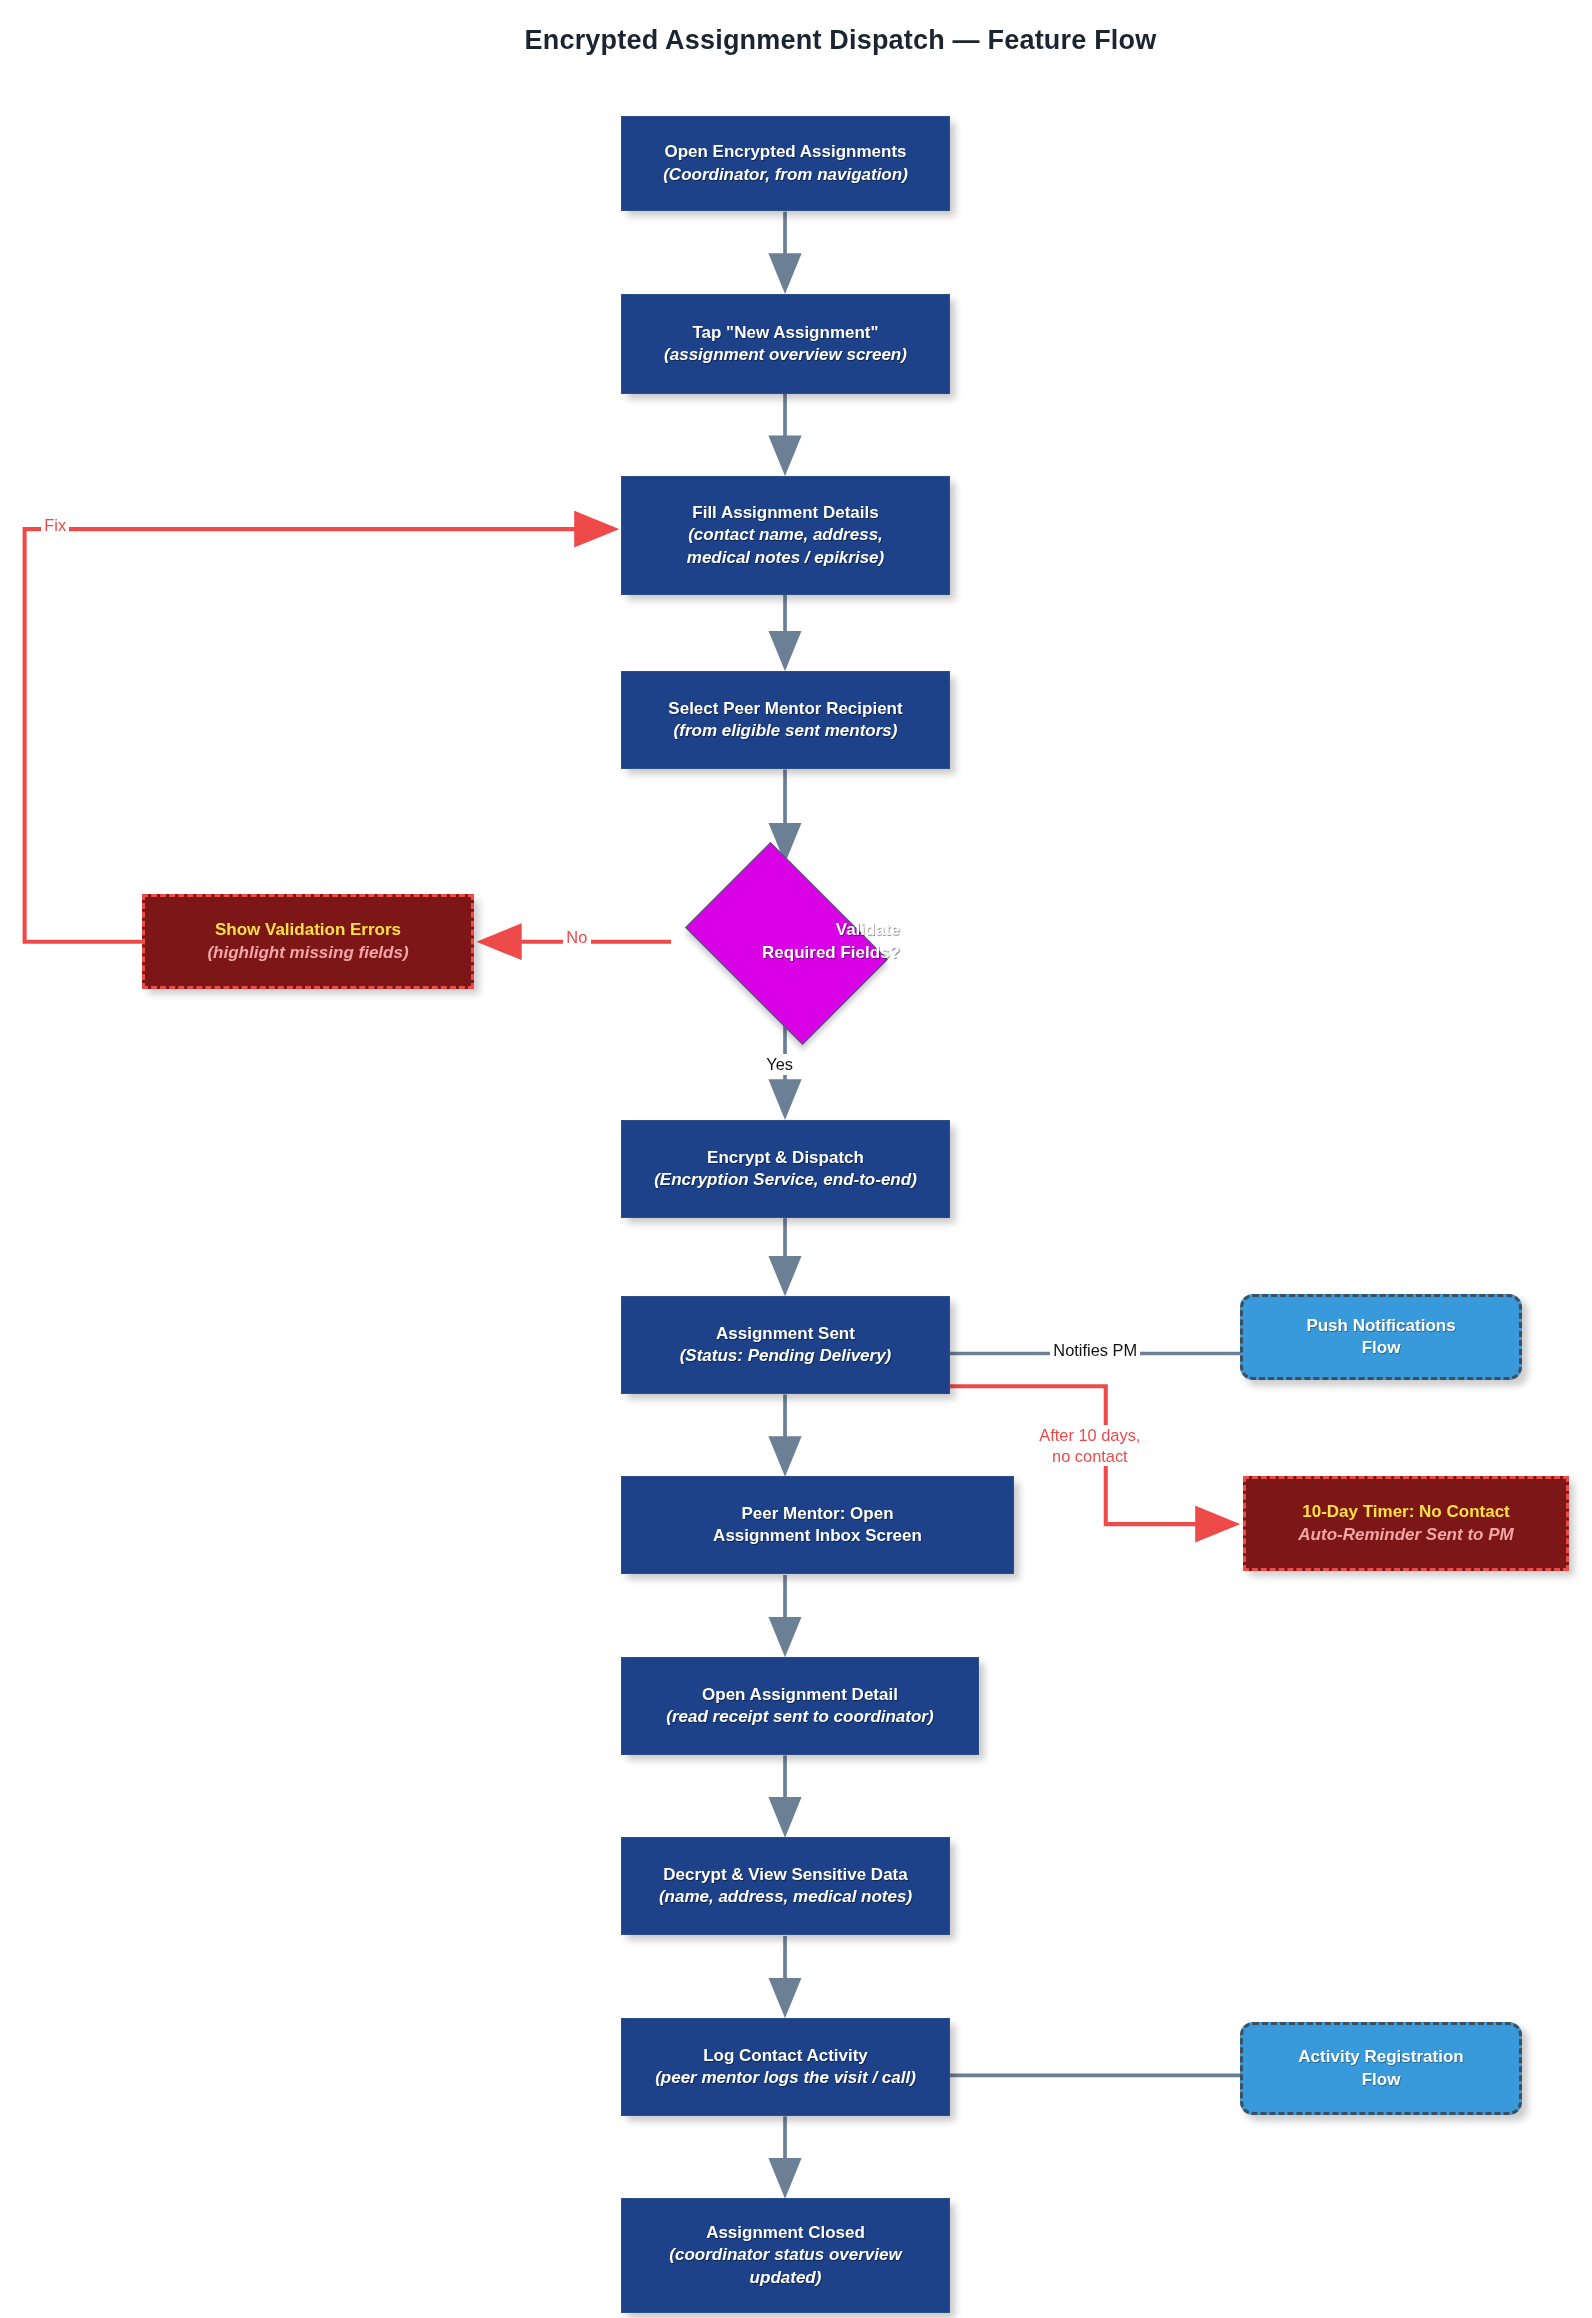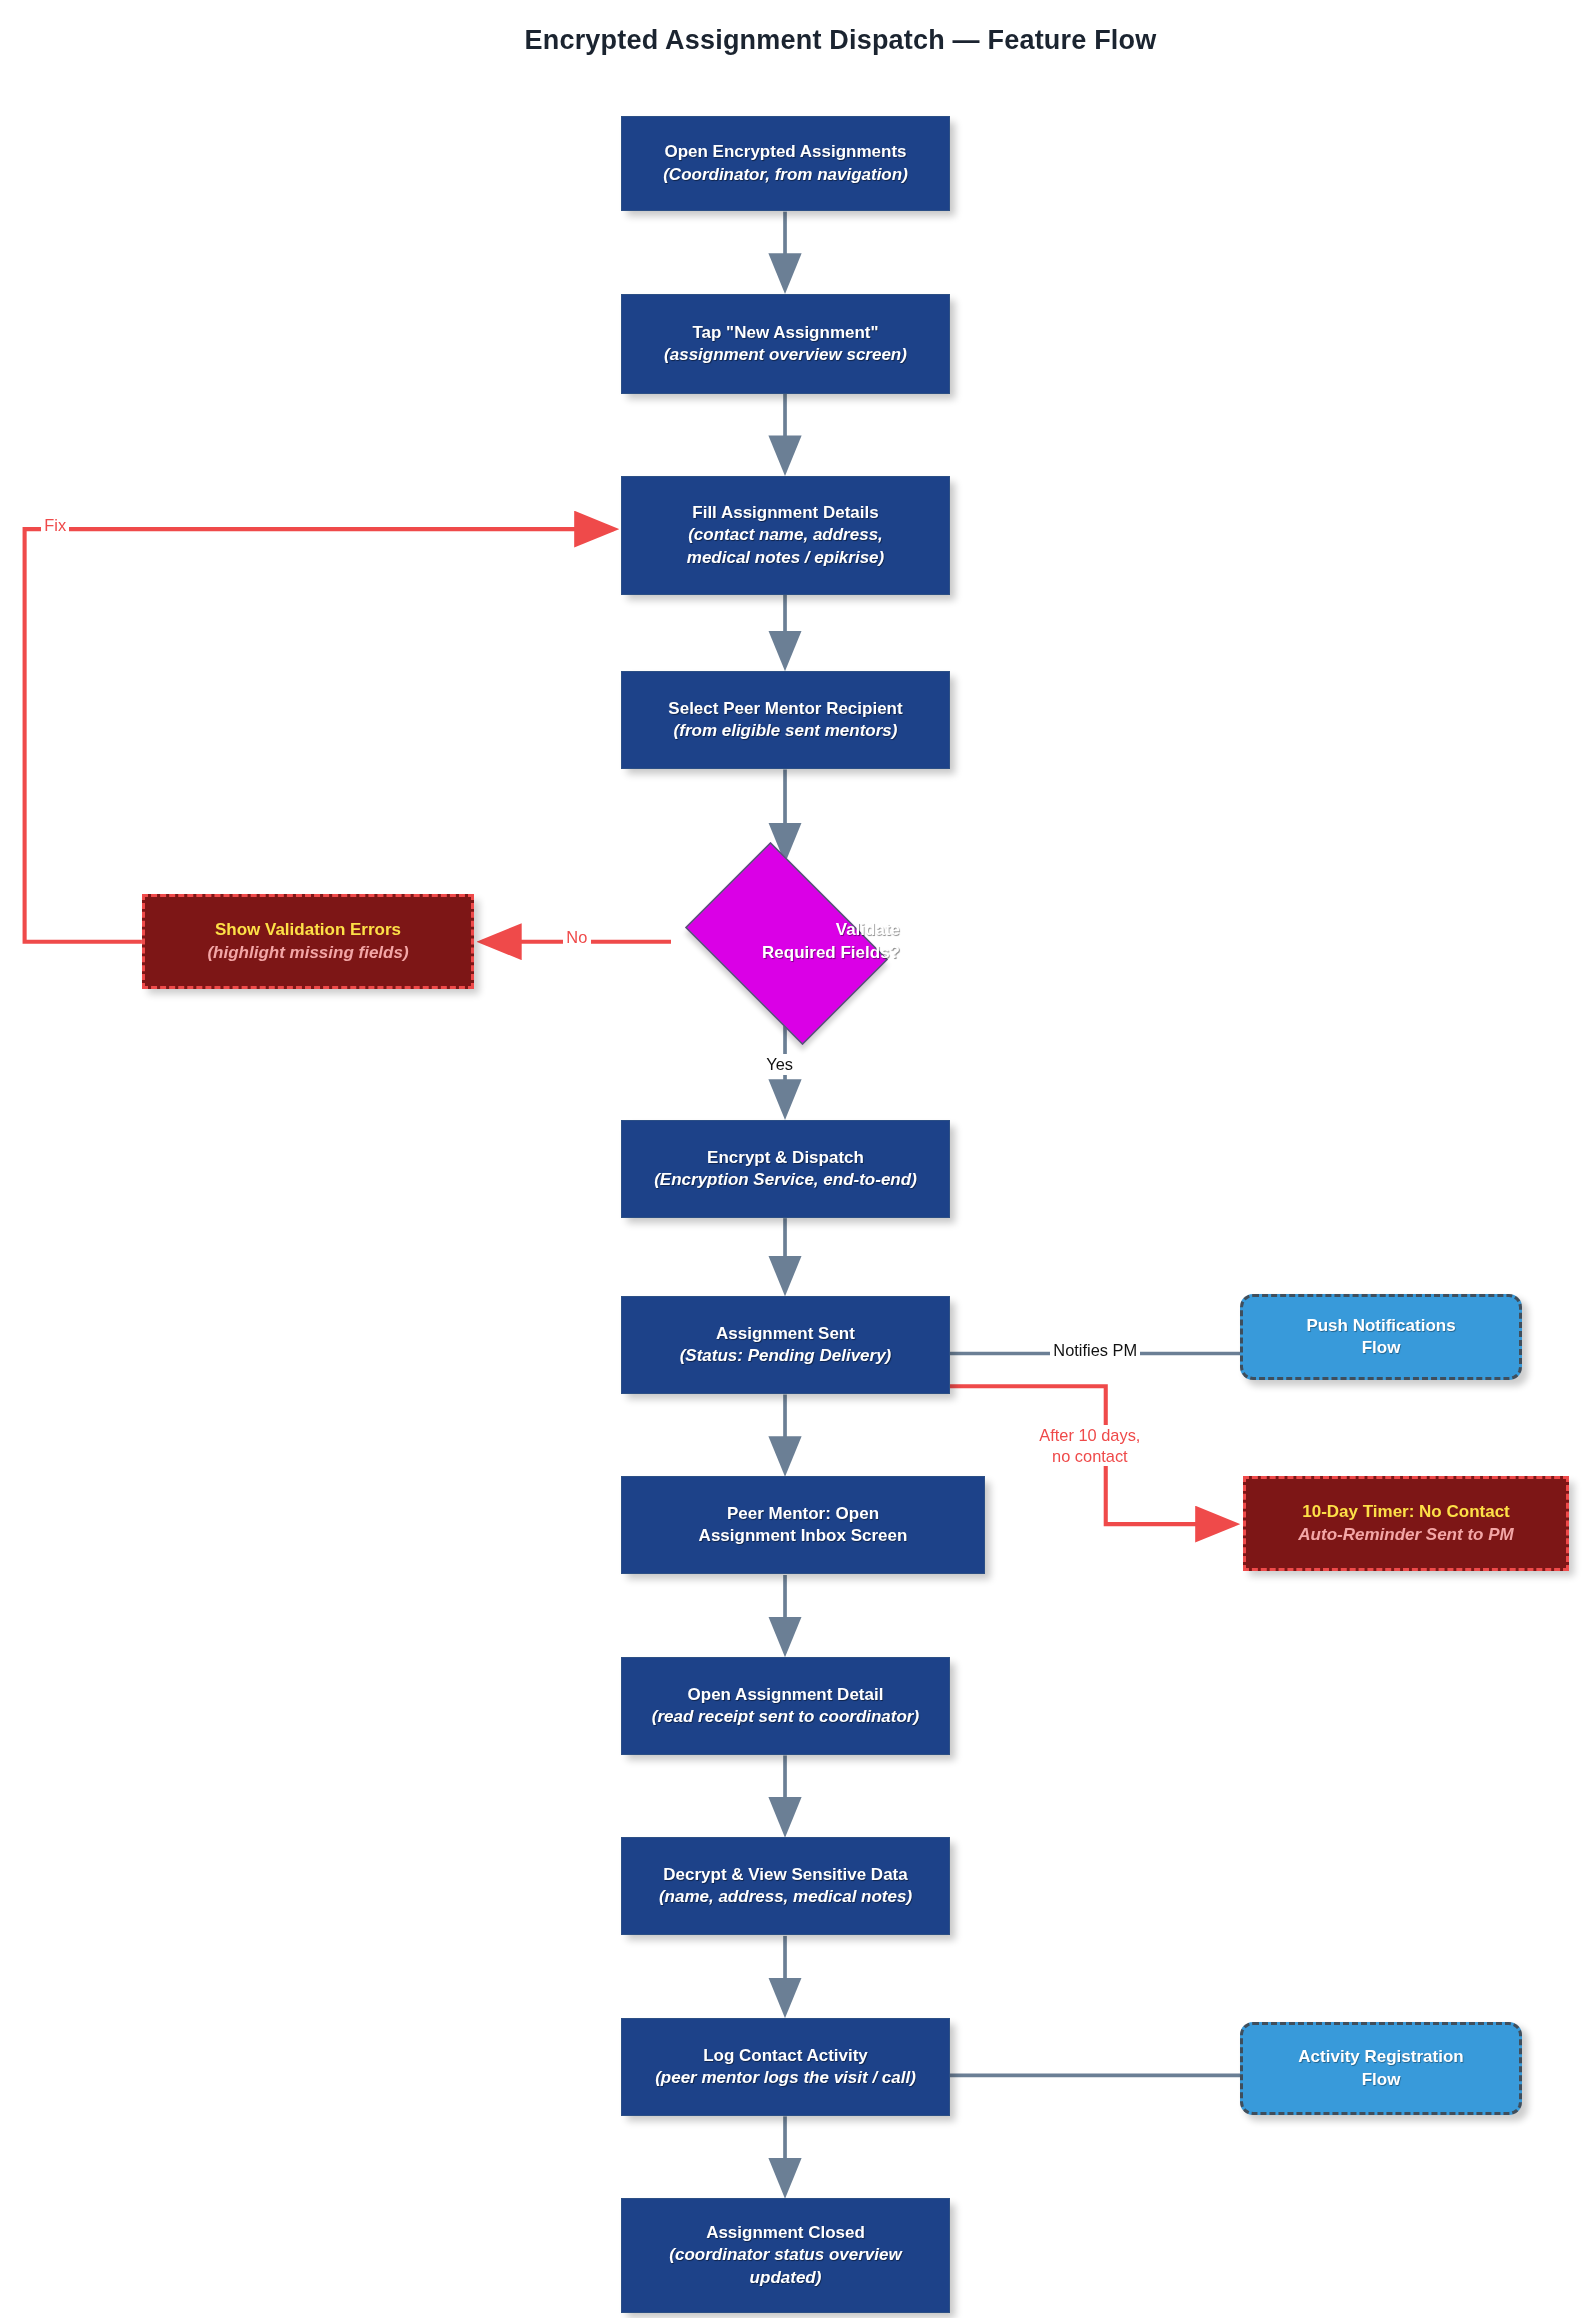--- a/index.html
+++ b/index.html
@@ -252,26 +252,26 @@
   <div class="node ext" style="left:1240px; top:1294px; width:282px; height:86px;">
     <div class="l1">Push Notifications</div>
     <div class="l2">Flow</div>
   </div>
 
   <div class="node err" style="left:1243px; top:1476px; width:326px; height:95px;">
     <div class="l1">10-Day Timer: No Contact</div>
     <div class="l2">Auto-Reminder Sent to PM</div>
   </div>
 
-  <div class="node proc" style="left:621px; top:1476px; width:364px; height:98px;text-align:center;">
+  <div class="node proc" style="left:621px; top:1476px; width:393px; height:98px;text-align:center;">
     <div class="l1">Peer Mentor: Open</div>
     <div class="l1">Assignment Inbox Screen</div>
   </div>
 
-  <div class="node proc" style="left:621px; top:1657px; width:329px; height:98px;">
+  <div class="node proc" style="left:621px; top:1657px; width:358px; height:98px;">
     <div class="l1">Open Assignment Detail</div>
     <div class="l2">(read receipt sent to coordinator)</div>
   </div>
 
   <div class="node proc" style="left:621px; top:1837px; width:329px; height:98px;">
     <div class="l1">Decrypt &amp; View Sensitive Data</div>
     <div class="l2">(name, address, medical notes)</div>
   </div>
 
   <div class="node proc" style="left:621px; top:2018px; width:329px; height:98px;">

